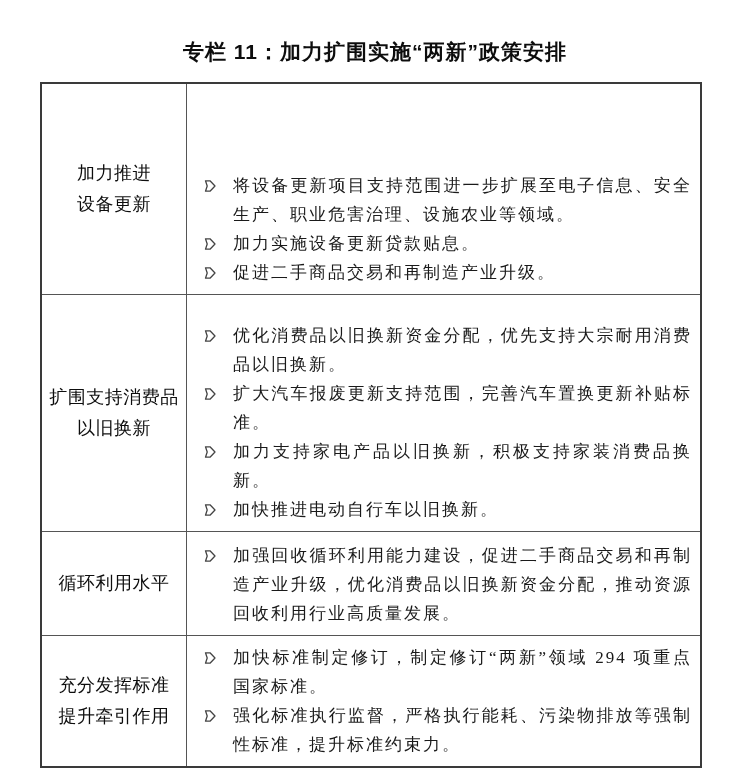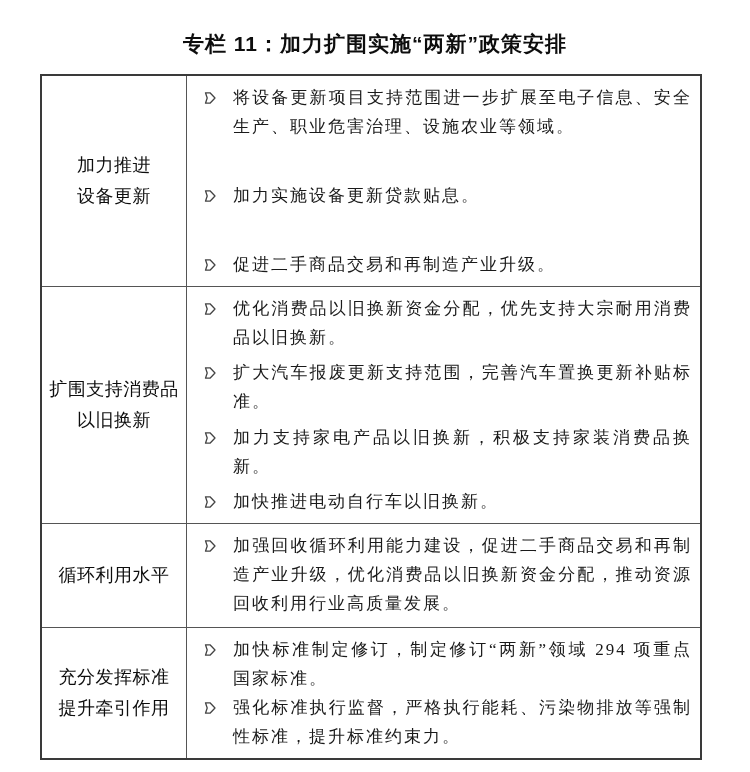--- a/index.html
+++ b/index.html
@@ -5,21 +5,21 @@
   * { box-sizing: border-box; margin: 0; padding: 0; }
   html, body {
     width: 750px;
     background: #ffffff;
     font-family: "Liberation Serif", "DejaVu Serif", serif;
     color: #111111;
   }
   body { height: 772px; overflow: hidden; }
 
   .page-title {
-    margin-top: 30px;
+    margin-top: 38px;
     text-align: center;
     font-family: "Liberation Sans", "DejaVu Sans", sans-serif;
     font-weight: bold;
     font-size: 21px;
     letter-spacing: 1px;
     color: #0d0d0d;
   }
 
   .policy-table {
     margin: 16px 0 0 40px;
@@ -48,21 +48,21 @@
     letter-spacing: 0.5px;
     color: #0d0d0d;
     text-align: center;
   }
 
   .content-cell {
     flex: 1;
     padding: 7px 8px 7px 16px;
     display: flex;
     flex-direction: column;
-    justify-content: space-between;
+    justify-content: flex-end;
   }
 
   .r0 { min-height: 211px; }
   .r1 { min-height: 237px; }
   .r2 { min-height: 104px; }
   .r3 { min-height: 126px; }
 
   .item {
     display: flex;
     align-items: flex-start;

